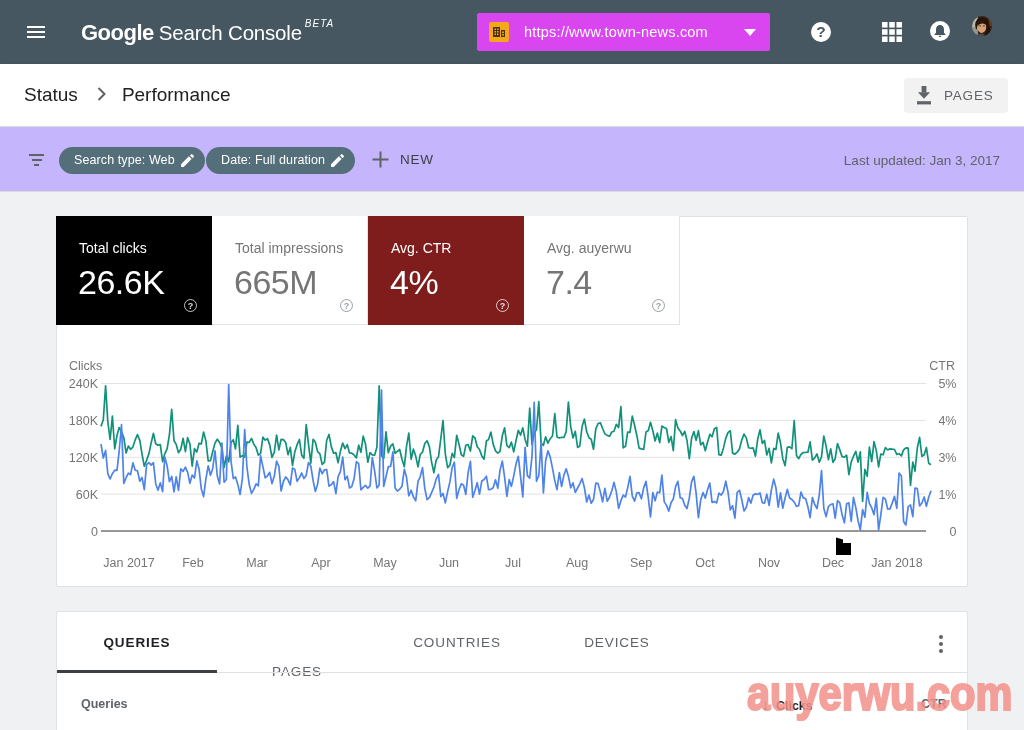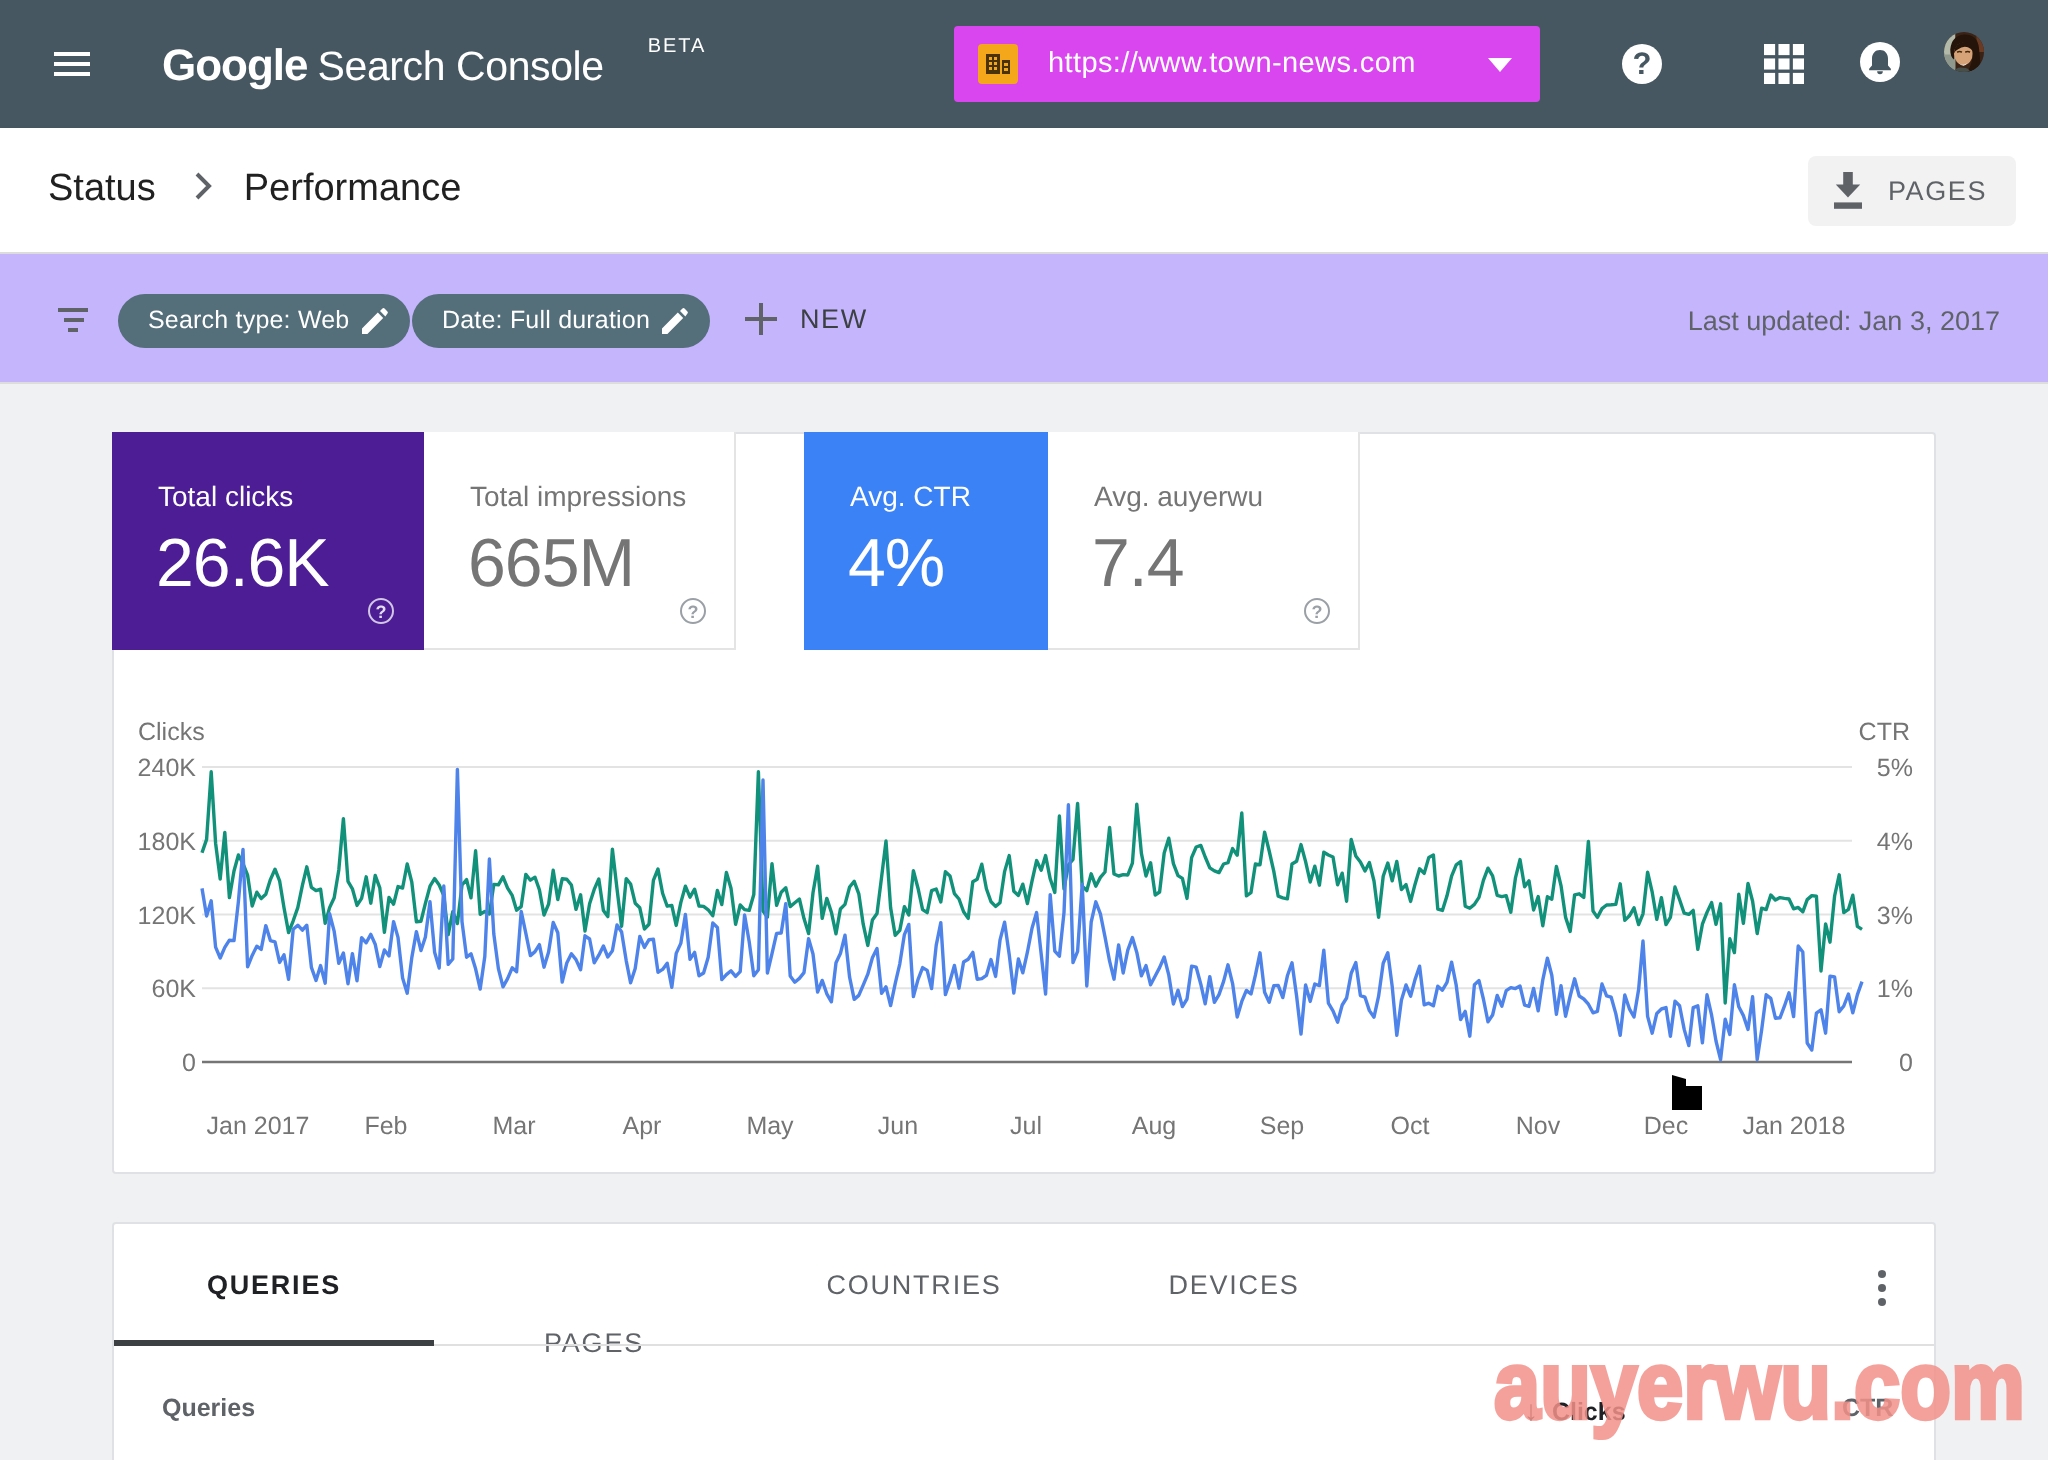--- a/index.html
+++ b/index.html
@@ -5,21 +5,21 @@
 * { margin:0; padding:0; box-sizing:border-box; }
 html,body { width:1024px; height:730px; overflow:hidden; }
 body { font-family:"Liberation Sans", sans-serif; background:#f0f1f2; position:relative; }
 
 
 .hdr { position:absolute; left:0; top:0; width:1024px; height:64px; background:#465761; }
 .burger { position:absolute; left:27px; top:26px; width:18px; height:12px; }
 .burger div { height:2px; background:#fff; margin-bottom:3px; }
 .logo { position:absolute; left:81px; top:20px; color:#fff; font-size:22px; white-space:nowrap; }
 .logo .g { font-weight:700; letter-spacing:-0.5px; margin-right:5px; }
-.logo .beta { font-size:10px; letter-spacing:1px; vertical-align:top; position:relative; top:-2px; margin-left:22px; }
+.logo .beta { font-size:10px; letter-spacing:1px; vertical-align:top; position:relative; top:-2px; margin-left:3px;font-style:italic; }
 .urlbox { position:absolute; left:477px; top:13px; width:293px; height:38px; background:#d946ef; border-radius:2px;text-align:right; }
 .urlbox .site { position:absolute; left:12px; top:9px; width:20px; height:20px; background:#f5a71b; border-radius:2px; }
 .urlbox .txt { position:absolute; left:47px; top:11px; color:#fff; font-size:14.5px; letter-spacing:0.2px; }
 .urlbox .caret { position:absolute; left:267px; top:16px; width:0; height:0; border-left:6px solid transparent; border-right:6px solid transparent; border-top:7px solid #fff; }
 .hicon { position:absolute; top:22px; width:20px; height:20px; }
 
 .crumbbar { position:absolute; left:0; top:64px; width:1024px; height:63px; background:#fff; border-bottom:1px solid #dcdcdc; box-shadow:0 1px 3px rgba(0,0,0,0.08); }
 .crumb { position:absolute; left:24px; top:20px; font-size:19px; color:#212121; }
 .crumb .chev { display:inline-block; margin:0 16px 0 19px; }
 .crumb b { font-weight:400; }
@@ -35,23 +35,23 @@
 .plusnew { position:absolute; left:372px; top:24px; color:#3c4043; font-size:13.5px; font-weight:500; letter-spacing:0.8px; }
 .lastupd { position:absolute; right:24px; top:26px; color:#5f6368; font-size:13.5px; }
 
 .panel1 { position:absolute; left:56px; top:216px; width:912px; height:371px; background:#fff; border:1px solid #dfe1e5; border-radius:2px; }
 .card { position:absolute; top:-1px; height:109px; }
 .card .lab { position:absolute; left:23px; top:24px; font-size:14px; }
 .card .num { position:absolute; left:22px; top:47px; font-size:34px; font-weight:400; letter-spacing:-0.5px; }
 .card .q { position:absolute; left:128px; top:83px; width:13px; height:13px; border-radius:50%; font-size:9px; text-align:center; line-height:13px; font-weight:700; }
 .qw { border:1px solid rgba(255,255,255,0.75); color:rgba(255,255,255,0.85); }
 .qg { border:1px solid #9aa0a6; color:#9aa0a6; }
-.card1 { left:-1px; width:156px; background:#4c1d95; color:#fff; }
+.card1 { left:-1px; width:156px; background:#000000; color:#fff; }
 .card2 { left:155px; width:156px; background:#fff; border-right:1px solid #e4e4e4; border-bottom:1px solid #e4e4e4; color:#757575; }
-.card3 { left:311px; width:156px; background:#3b82f6; color:#fff;margin-left:34px; }
+.card3 { left:311px; width:156px; background:#7f1d1d; color:#fff; }
 .card4 { left:467px; width:156px; background:#fff; border-right:1px solid #e4e4e4; border-bottom:1px solid #e4e4e4; color:#757575; }
 
 .panel2 { position:absolute; left:56px; top:611px; width:912px; height:140px; background:#fff; border:1px solid #dfe1e5; border-radius:2px; }
 .tab { position:absolute; top:0; height:61px; line-height:61px; text-align:center; font-size:13.5px; letter-spacing:0.9px; color:#5f6368; }
 .tabs-border { position:absolute; left:0; top:60px; width:910px; height:1px; background:#e0e0e0; }
 .tab-underline { position:absolute; left:0; top:58px; width:160px; height:3px; background:#3c4043; }
 .thead { position:absolute; top:85px; font-size:12.5px; font-weight:700; color:#5f6368; }
 .dots { position:absolute; right:24px; top:23px; width:4px; }
 .dots div { width:4px; height:4px; border-radius:50%; background:#5f6368; margin-bottom:3px; }
 

